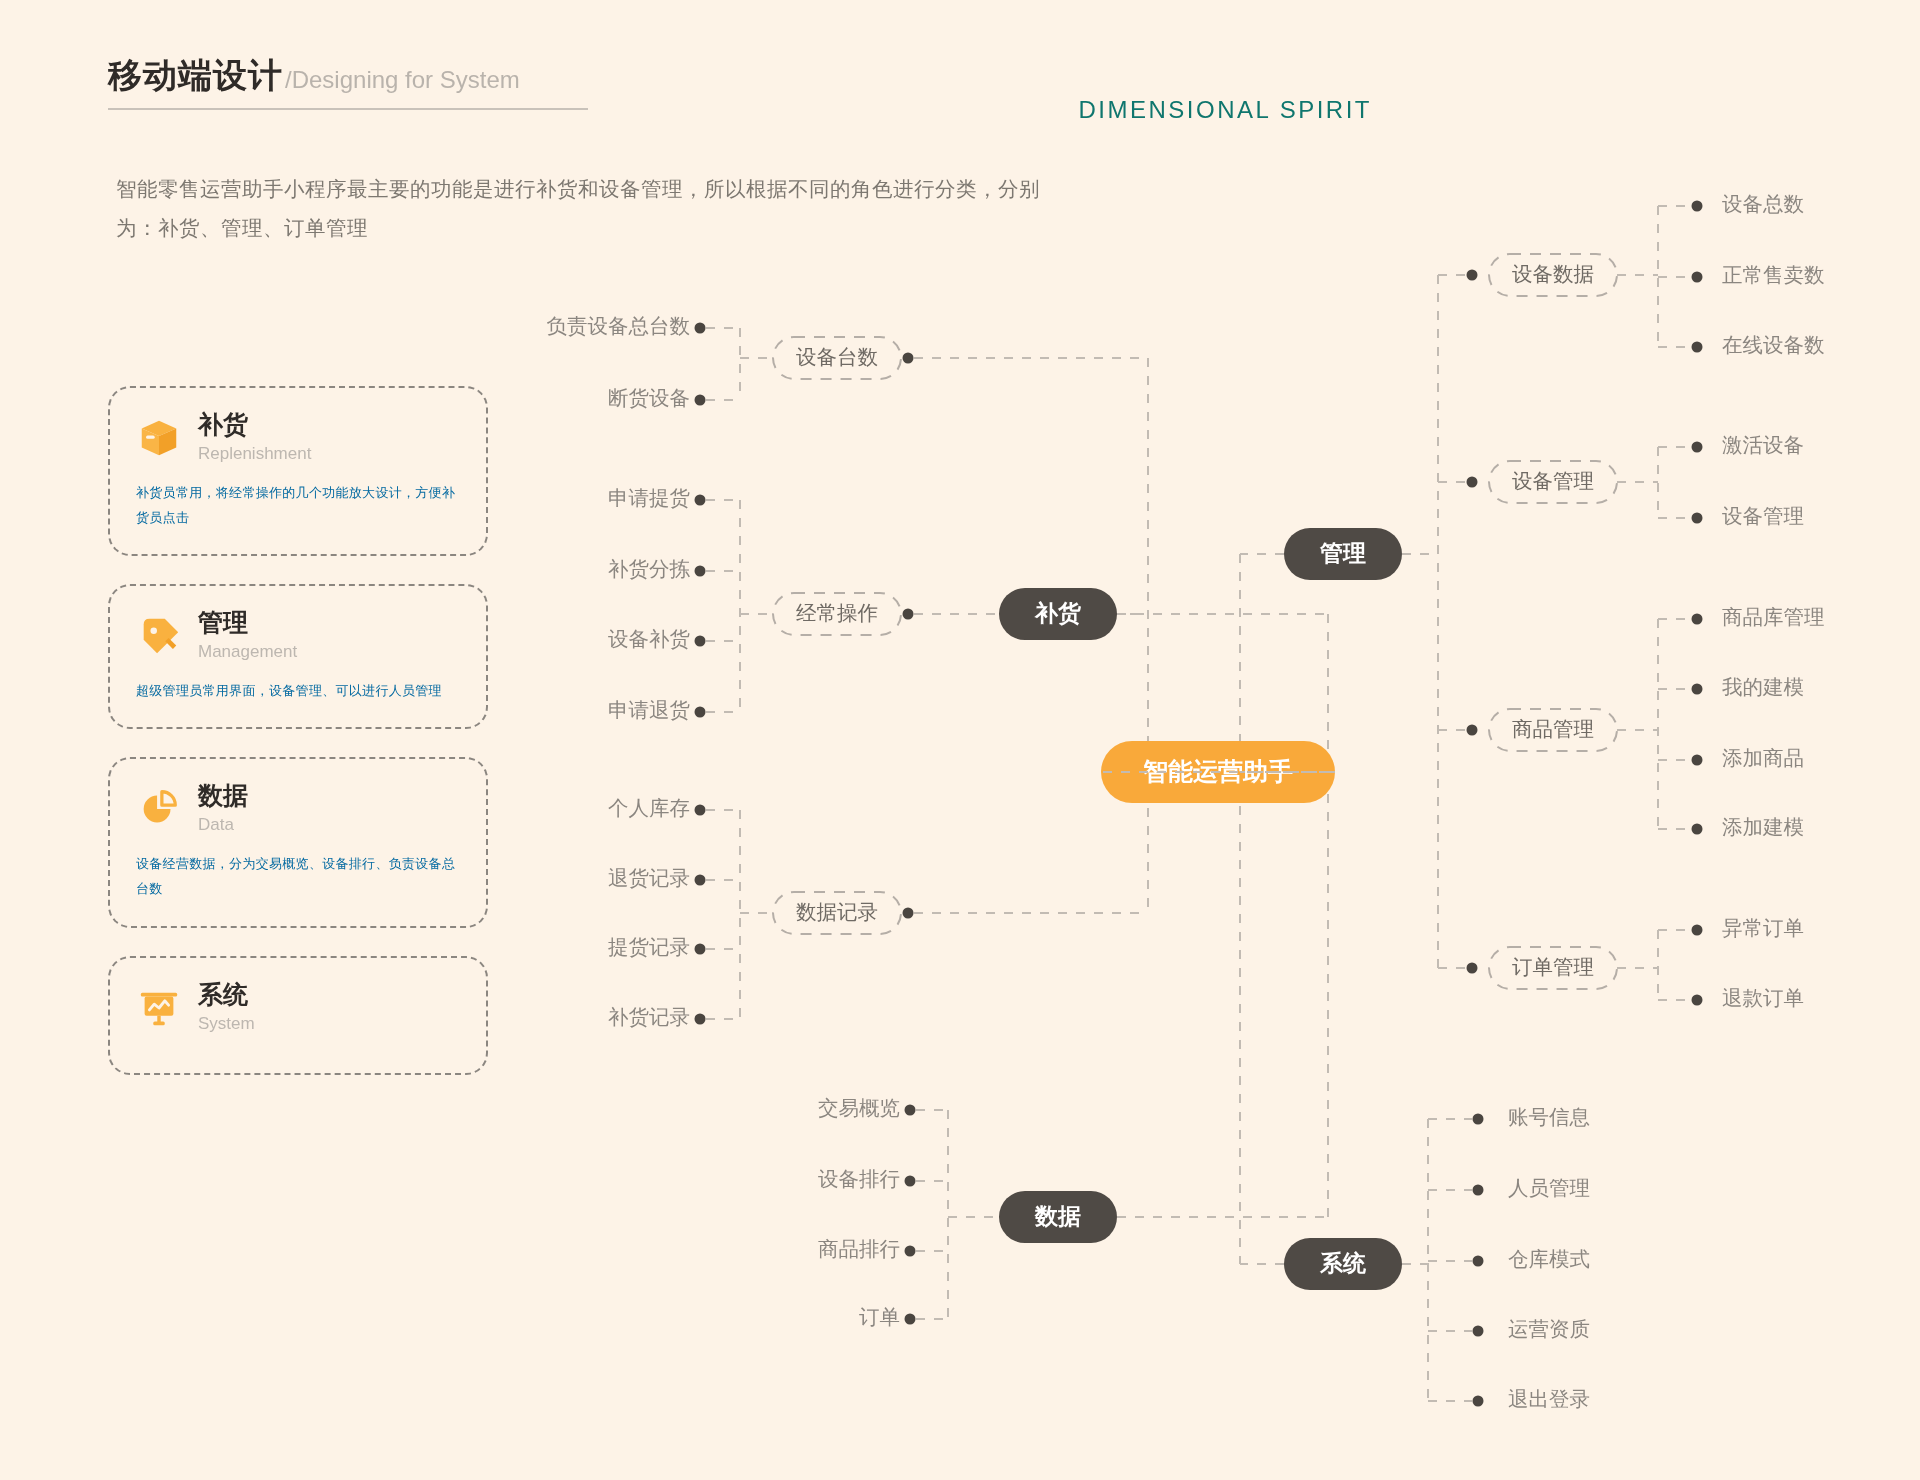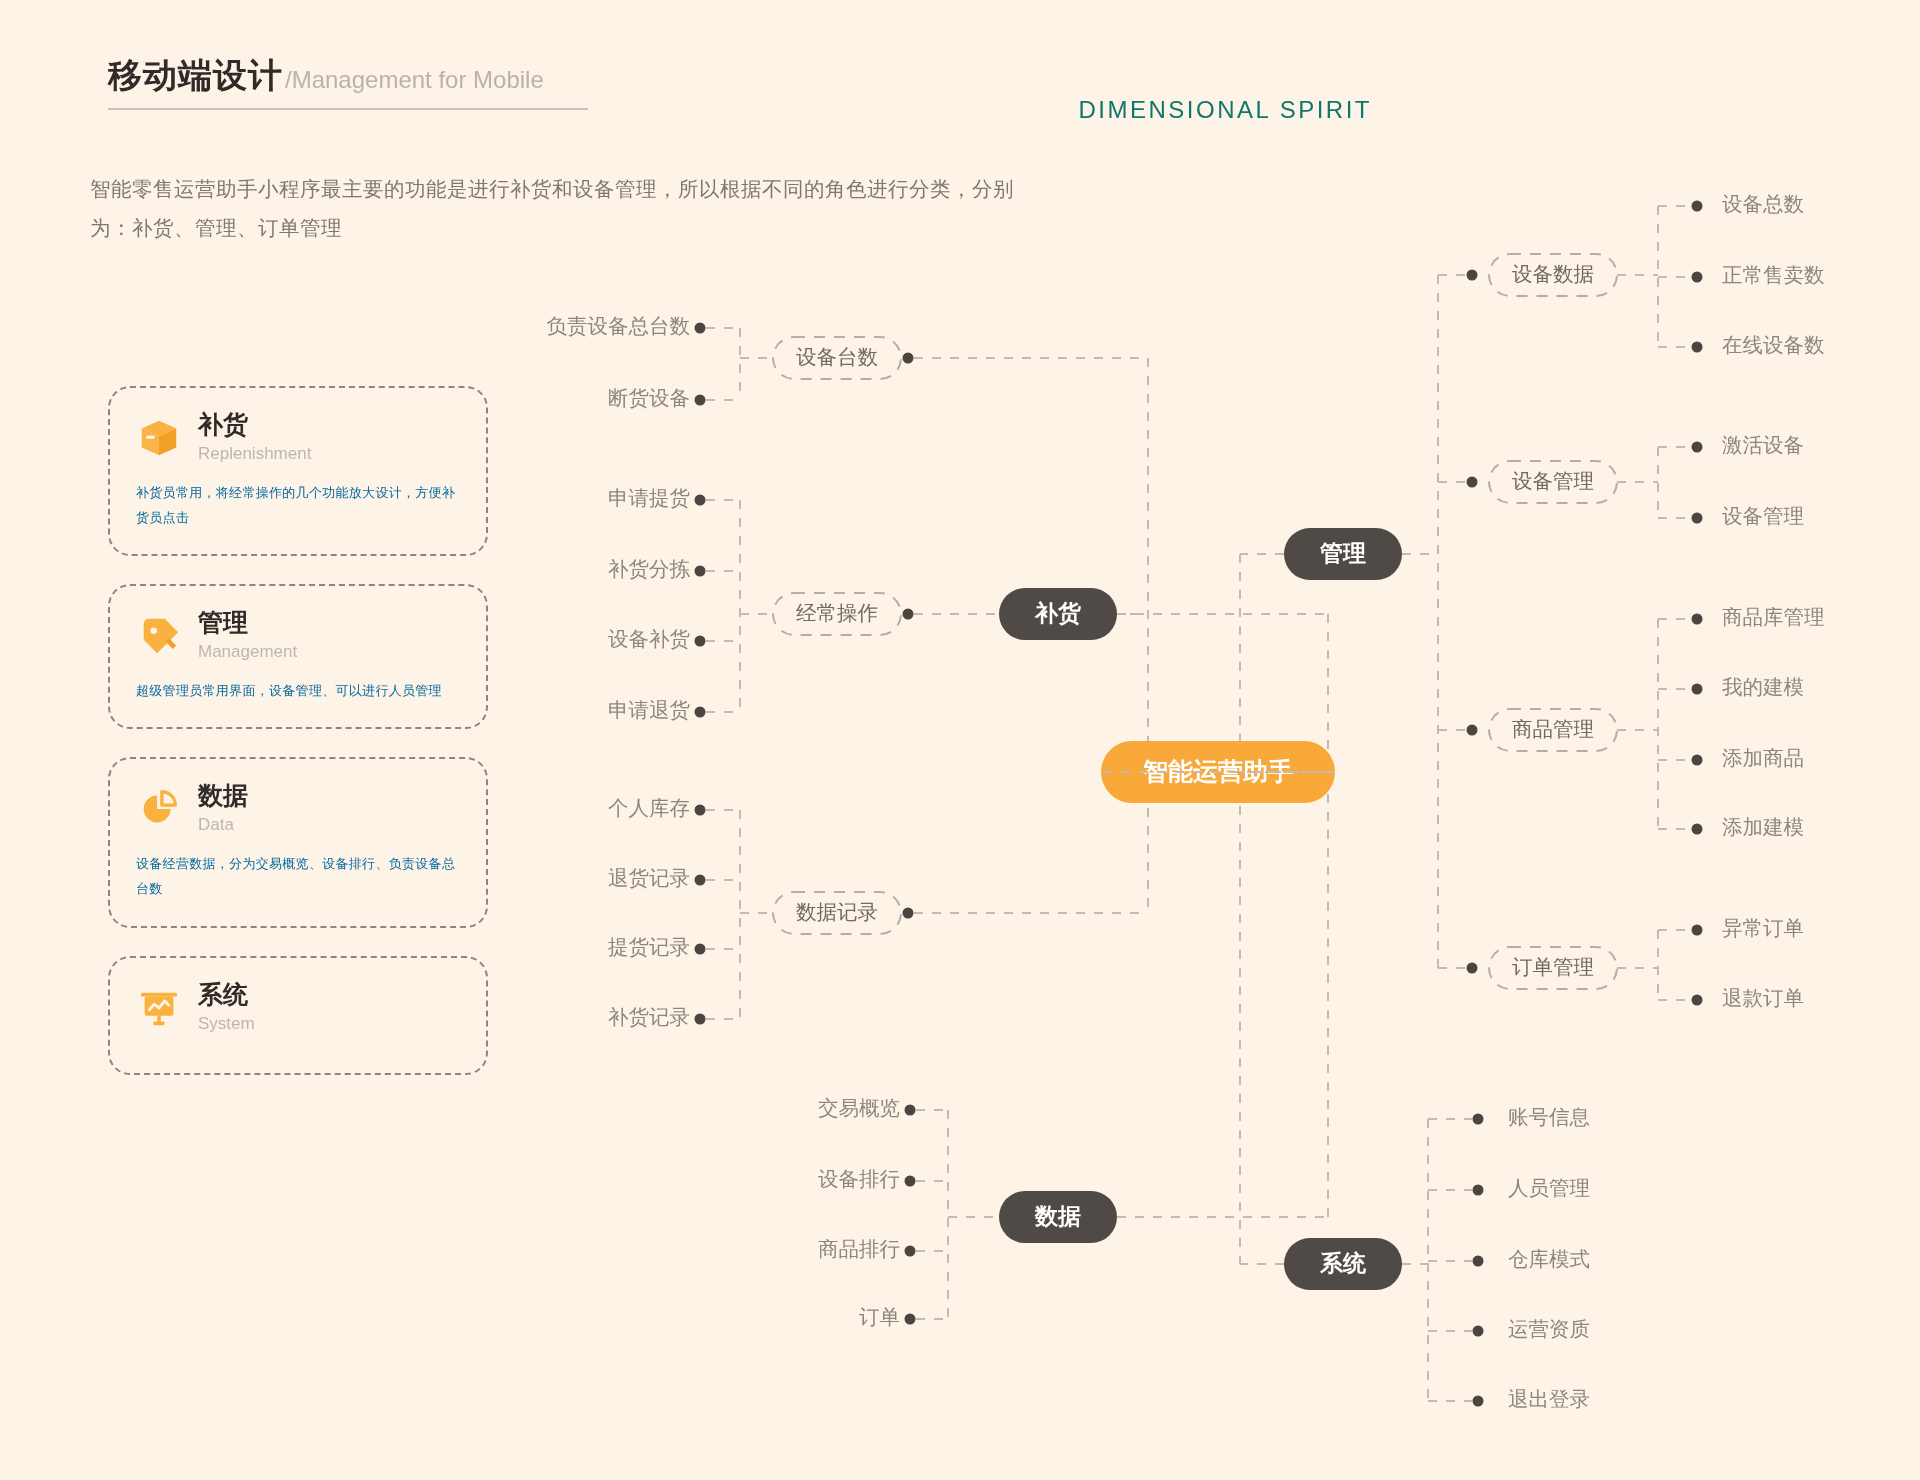--- a/index.html
+++ b/index.html
@@ -12,21 +12,21 @@
   }
   #root{position:relative;width:1920px;height:1236px;}
 
   
   .header{position:absolute;left:108px;top:58px;width:520px;}
   .title-row{display:flex;align-items:flex-end;}
   .title-cn{font-size:34px;font-weight:bold;color:#2f2b28;letter-spacing:1px;line-height:1;}
   .title-en{font-size:24px;color:#b9b3ac;margin-left:2px;line-height:1.05;}
   .rule{margin-top:16px;width:480px;height:2px;background:#c9c2ba;}
 
-  .intro{position:absolute;left:90px;top:170px;width:1200px;
+  .intro{position:absolute;left:116px;top:170px;width:1200px;
     font-size:20.5px;color:#7d7871;line-height:1.9;letter-spacing:.5px;}
 
   .brand{position:absolute;right:548px;top:96px;width:0;}
   .brand-text{position:absolute;right:0;top:0;white-space:nowrap;
     font-size:24px;letter-spacing:2.5px;color:#0f766e;}
 
   
   .cards{position:absolute;left:108px;top:386px;width:380px;}
   .card{
     border:2px dashed #8b8680;border-radius:22px;
@@ -51,21 +51,21 @@
   .midbox{stroke:#b5aea7;stroke-width:2;stroke-dasharray:11 9;fill:none;}
 </style>
 </head>
 <body>
 
 <div id="root">
 
   <div class="header">
     <div class="title-row">
       <span class="title-cn">移动端设计</span>
-      <span class="title-en">/Management for Mobile</span>
+      <span class="title-en">/Designing for System</span>
     </div>
     <div class="rule"></div>
   </div>
 
   <div class="brand">
     <span class="brand-text">DIMENSIONAL SPIRIT</span>
   </div>
 
   <div class="intro">
     <div>智能零售运营助手小程序最主要的功能是进行补货和设备管理，所以根据不同的角色进行分类，分别</div>

